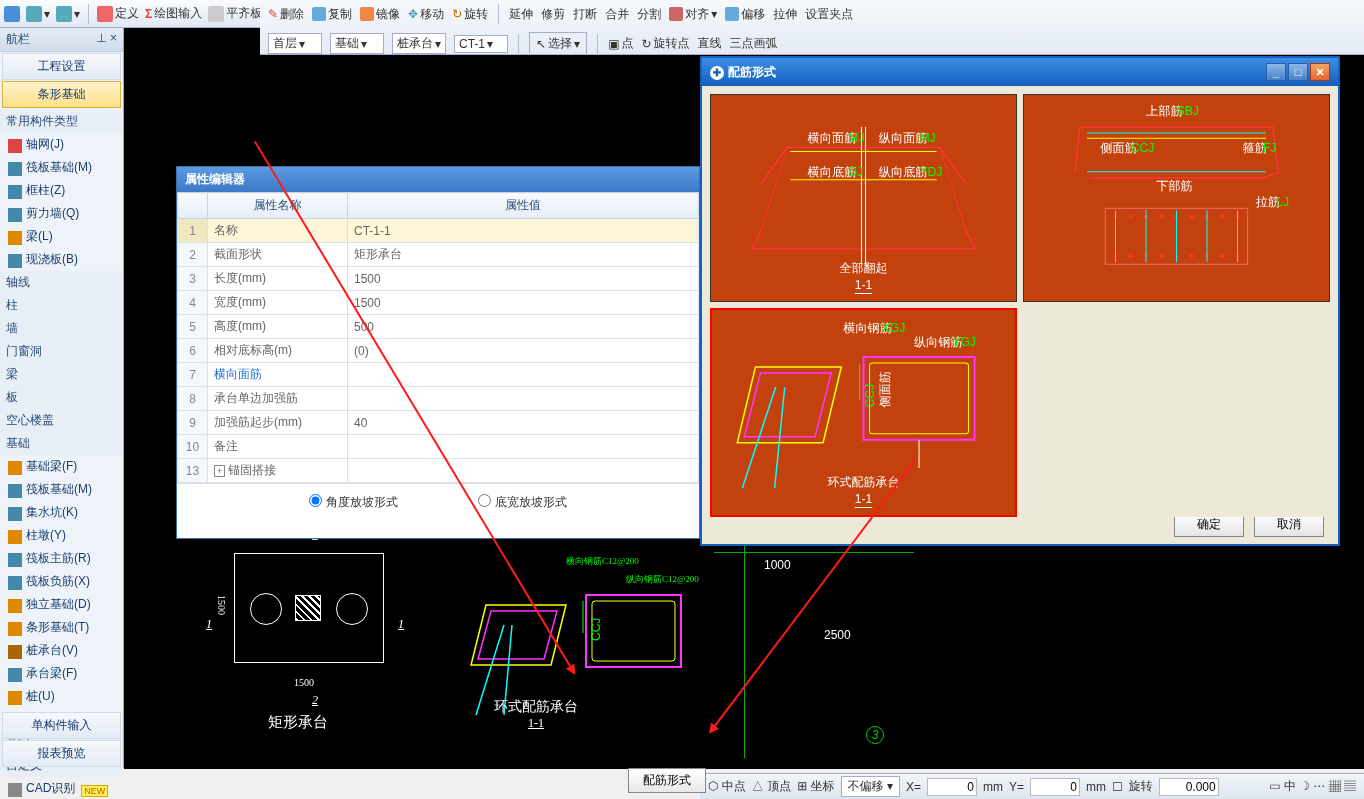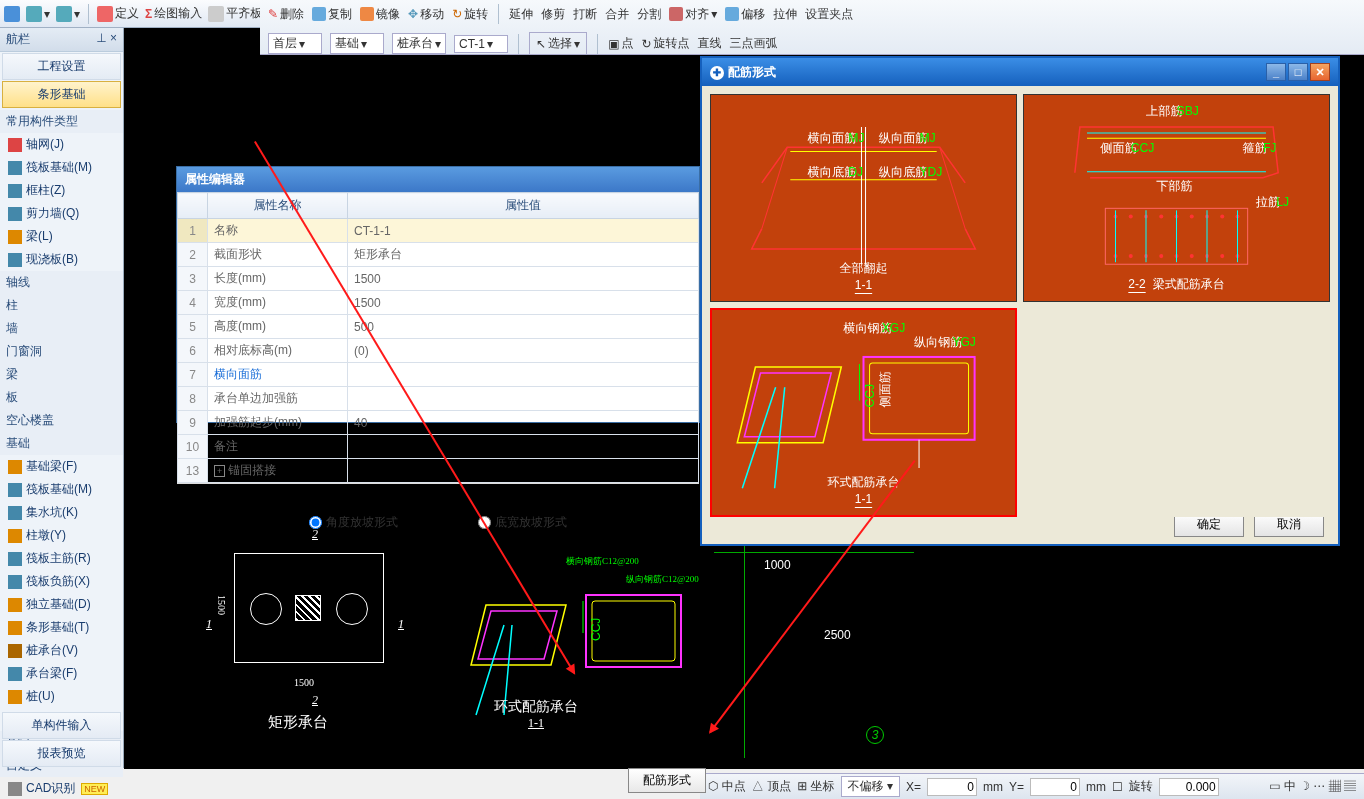--- a/index.html
+++ b/index.html
@@ -9,52 +9,52 @@
     .main-toolbar { height: 28px; background: linear-gradient(#fbfcfe, #e0e8f3); border-bottom: 1px solid #a0b0c4; display: flex; align-items: center; padding: 0 4px; gap: 6px; }
     .main-toolbar span { color: #333; cursor: pointer; display: flex; align-items: center; gap: 2px; }
     .tb-icon { width: 16px; height: 16px; display: inline-block; background: #7aa; border-radius: 2px; }
     .sep { width: 1px; height: 20px; background: #b0c0d0; margin: 0 2px; }
     
     
     .nav-panel { position: absolute; left: 0; top: 28px; width: 124px; height: 740px; background: #eef3f9; border-right: 1px solid #9ab; }
     .nav-header { background: linear-gradient(#e4ecf5,#d2ddea); padding: 3px 6px; color: #2a4d7a; display: flex; justify-content: space-between; border-bottom: 1px solid #bcd; }
     .nav-section { background: linear-gradient(#f5f8fc,#e4ebf4); padding: 4px 14px; border: 1px solid #d0dbe8; color: #1a3d6e; text-align: center; margin: 1px 2px; cursor: pointer; }
     .nav-group-title { background: #e8eef6; padding: 3px 6px; color: #2a4d7a; font-weight: normal; }
-    .nav-item { padding: 3px 4px 3px 8px; color: #1a3d6e; cursor: pointer; display: flex; align-items: center; gap: 4px; }
+    .nav-item { padding: 3px 4px 3px 8px; color: #1a3d6e; cursor: pointer; display: flex; align-items: flex-end; gap: 4px; }
     .nav-item .ic { width: 14px; height: 14px; display: inline-block; }
     
     
     .comp-panel { position: absolute; left: 124px; top: 28px; width: 258px; height: 740px; background: #fff; border-right: 1px solid #9ab; }
     .comp-header { background: linear-gradient(#e4ecf5,#d2ddea); padding: 3px 6px; color: #2a4d7a; display: flex; justify-content: space-between; border-bottom: 1px solid #bcd; }
     .comp-toolbar { padding: 4px; display: flex; align-items: center; gap: 6px; border-bottom: 1px solid #d0dbe8; }
     .new-btn { color: #1a3d6e; display: flex; align-items: center; gap: 2px; cursor: pointer; }
     .search-box { width: 228px; margin: 4px; border: 1px solid #aac; padding: 3px 4px; color: #888; }
     .tree { padding: 4px; }
     .tree-item { padding: 2px 0; color: #333; cursor: pointer; }
     .tree-indent-1 { padding-left: 16px; }
     .tree-indent-2 { padding-left: 38px; }
     .tree-indent-3 { padding-left: 60px; }
     .tree-selected { background: #3169c6; color: #fff; padding: 1px 4px; }
     .tree-exp { display: inline-block; width: 11px; height: 11px; border: 1px solid #888; text-align: center; line-height: 9px; font-size: 10px; margin-right: 3px; }
     .tree-ic { display: inline-block; width: 12px; height: 12px; background: radial-gradient(#ffcc44,#cc8800); border-radius: 50%; margin-right: 3px; vertical-align: middle; }
     
     
-    .prop-dialog { position: absolute; left: 176px; top: 166px; width: 524px; height: 257px; background: #fff; border: 1px solid #3a6ea5; box-shadow: 2px 2px 8px rgba(0,0,0,.3); z-index: 5; }
+    .prop-dialog { position: absolute; left: 176px; top: 166px; width: 524px; height: 373px; background: #fff; border: 1px solid #3a6ea5; box-shadow: 2px 2px 8px rgba(0,0,0,.3); z-index: 5; }
     .prop-title { background: linear-gradient(#5a9be0,#3c78c8); color: #fff; padding: 4px 8px; font-weight: bold; }
     .prop-table { width: 100%; border-collapse: collapse; }
     .prop-table th { background: linear-gradient(#f8fafd,#e6edf6); border: 1px solid #c8d4e2; padding: 4px; color: #2a4d7a; font-weight: normal; }
     .prop-table th.name-col { width: 140px; }
     .prop-table th.num-col { width: 30px; }
     .prop-table td { border: 1px solid #d8e0ea; padding: 3px 6px; color: #666; }
     .prop-table td.num { text-align: center; background: #f4f7fb; color: #888; }
     .prop-table tr.active td { background: #fdf6d8; }
     .prop-table tr.active td.num { background: #f0e8c0; }
     .blue-text { color: #1a6ed8 !important; }
     .radio-row { padding: 10px 40px; display: flex; gap: 80px; align-items: center; justify-content: center; border-top: 1px solid #ddd; }
-    .radio-row label { display: flex; align-items: center; gap: 4px; color: #333; margin-top: 20px; }
+    .radio-row label { display: flex; align-items: flex-start; gap: 4px; color: #333; }
     
     
     .draw-area { position: absolute; left: 124px; top: 28px; right: 0; bottom: 30px; background: #000; }
     .draw-toolbar { position: absolute; left: 260px; top: 0; right: 0; height: 55px; background: linear-gradient(#f6f9fc,#e4ebf4); border-bottom: 1px solid #aac; z-index: 2; }
     .dt-row { display: flex; align-items: center; gap: 8px; padding: 4px 8px; }
     .dt-row span { color: #333; cursor: pointer; display: flex; align-items: center; gap: 2px; }
     .dt-row span.disabled { color: #aaa; }
     .dt-sel { border: 1px solid #aac; padding: 1px 4px; background: #fff; min-width: 54px; display: inline-block; }
     
     
@@ -481,21 +481,20 @@
             <circle cx="210" cy="157" r="2" fill="#f33"></circle>
           <line x1="90" y1="112" x2="90" y2="163" stroke="#0ff"></line>
             <line x1="120" y1="112" x2="120" y2="163" stroke="#0ff"></line>
           <line x1="150" y1="112" x2="150" y2="163" stroke="#0ff"></line>
             <line x1="180" y1="112" x2="180" y2="163" stroke="#0ff"></line>
           <line x1="210" y1="112" x2="210" y2="163" stroke="#0ff"></line>
         </g>
         <text x="228" y="108" fill="#fff" font-size="9">拉筋</text>
           <text x="248" y="108" fill="#0f0" font-size="9">LJ</text>
       </svg>
-      <div class="cell-caption"><span class="sub">2-2</span>&nbsp;&nbsp;<span>梁式配筋承台</span></div>
     </div>
 
     <div class="config-cell selected">
       <svg width="100%" height="100%" viewBox="0 0 300 200">
         <text x="130" y="20" fill="#fff" font-size="9">横向钢筋</text>
           <text x="168" y="20" fill="#0f0" font-size="9">XGJ</text>
         <text x="200" y="34" fill="#fff" font-size="9">纵向钢筋</text>
           <text x="238" y="34" fill="#0f0" font-size="9">YGJ</text>
         <polygon points="25,130 110,130 128,55 43,55" fill="none" stroke="#ff0" stroke-width="1.5"></polygon>
         <polygon points="32,124 102,124 118,61 48,61" fill="none" stroke="#f3f" stroke-width="1.5"></polygon>

